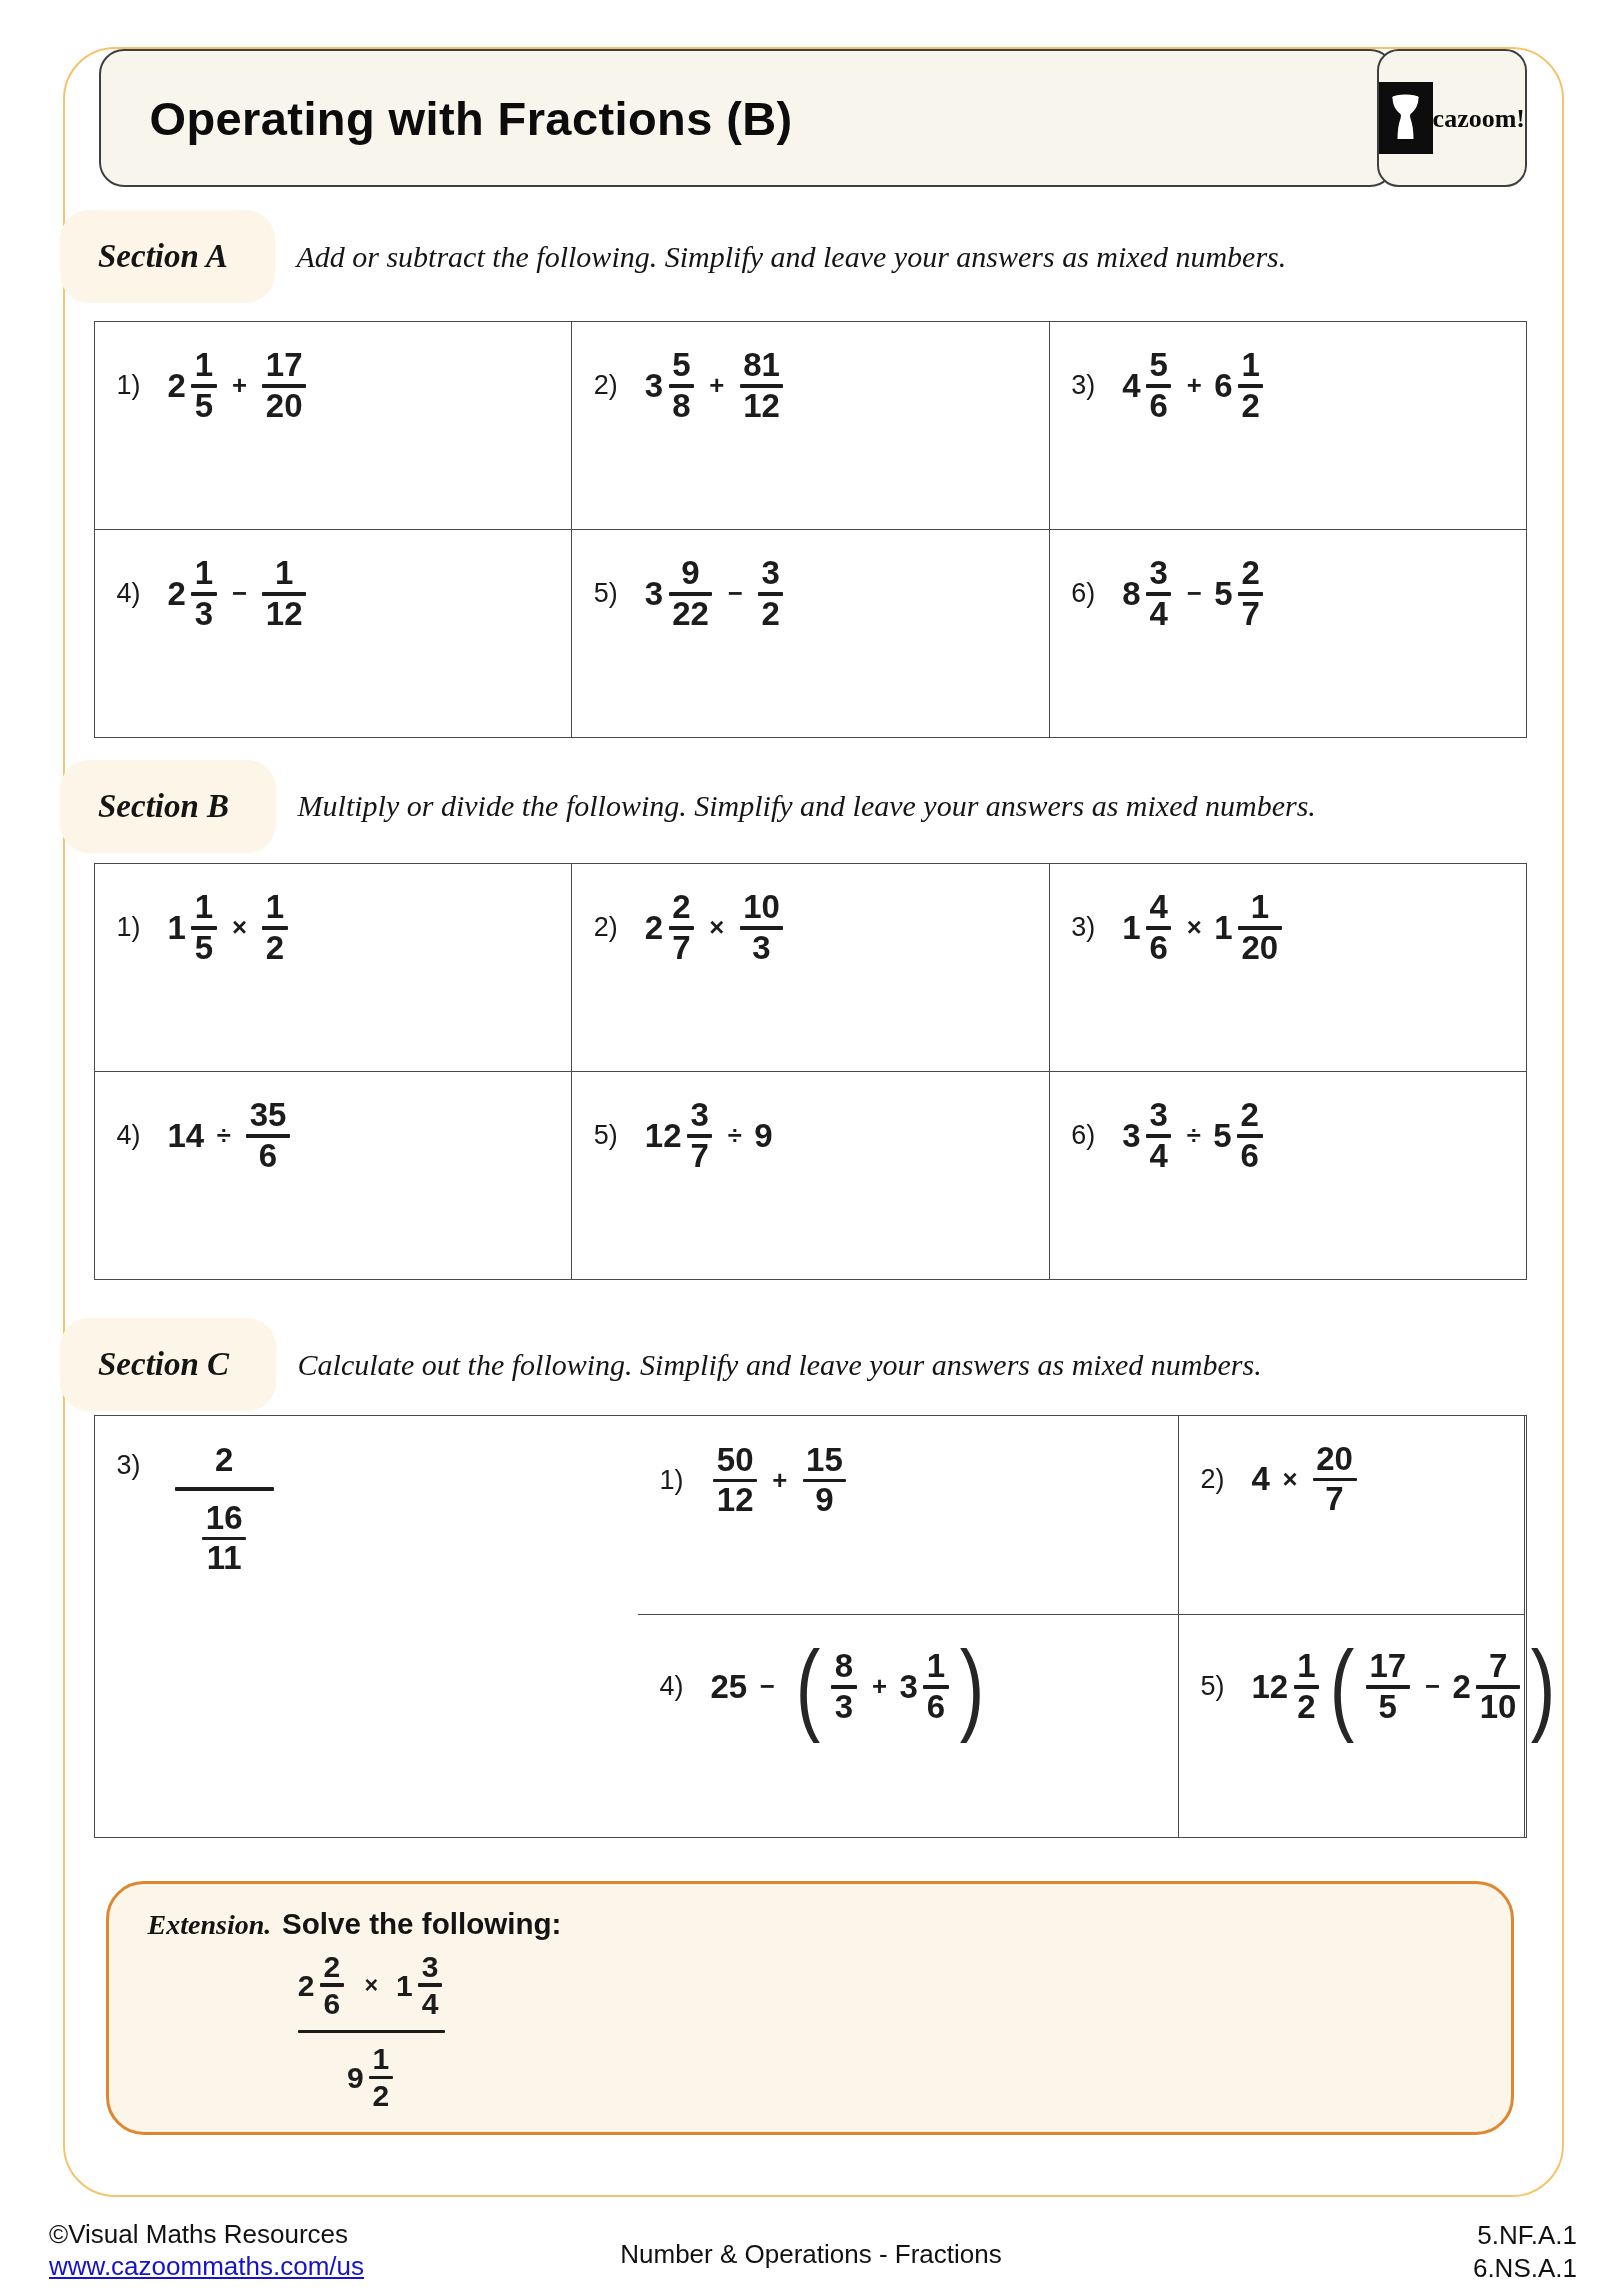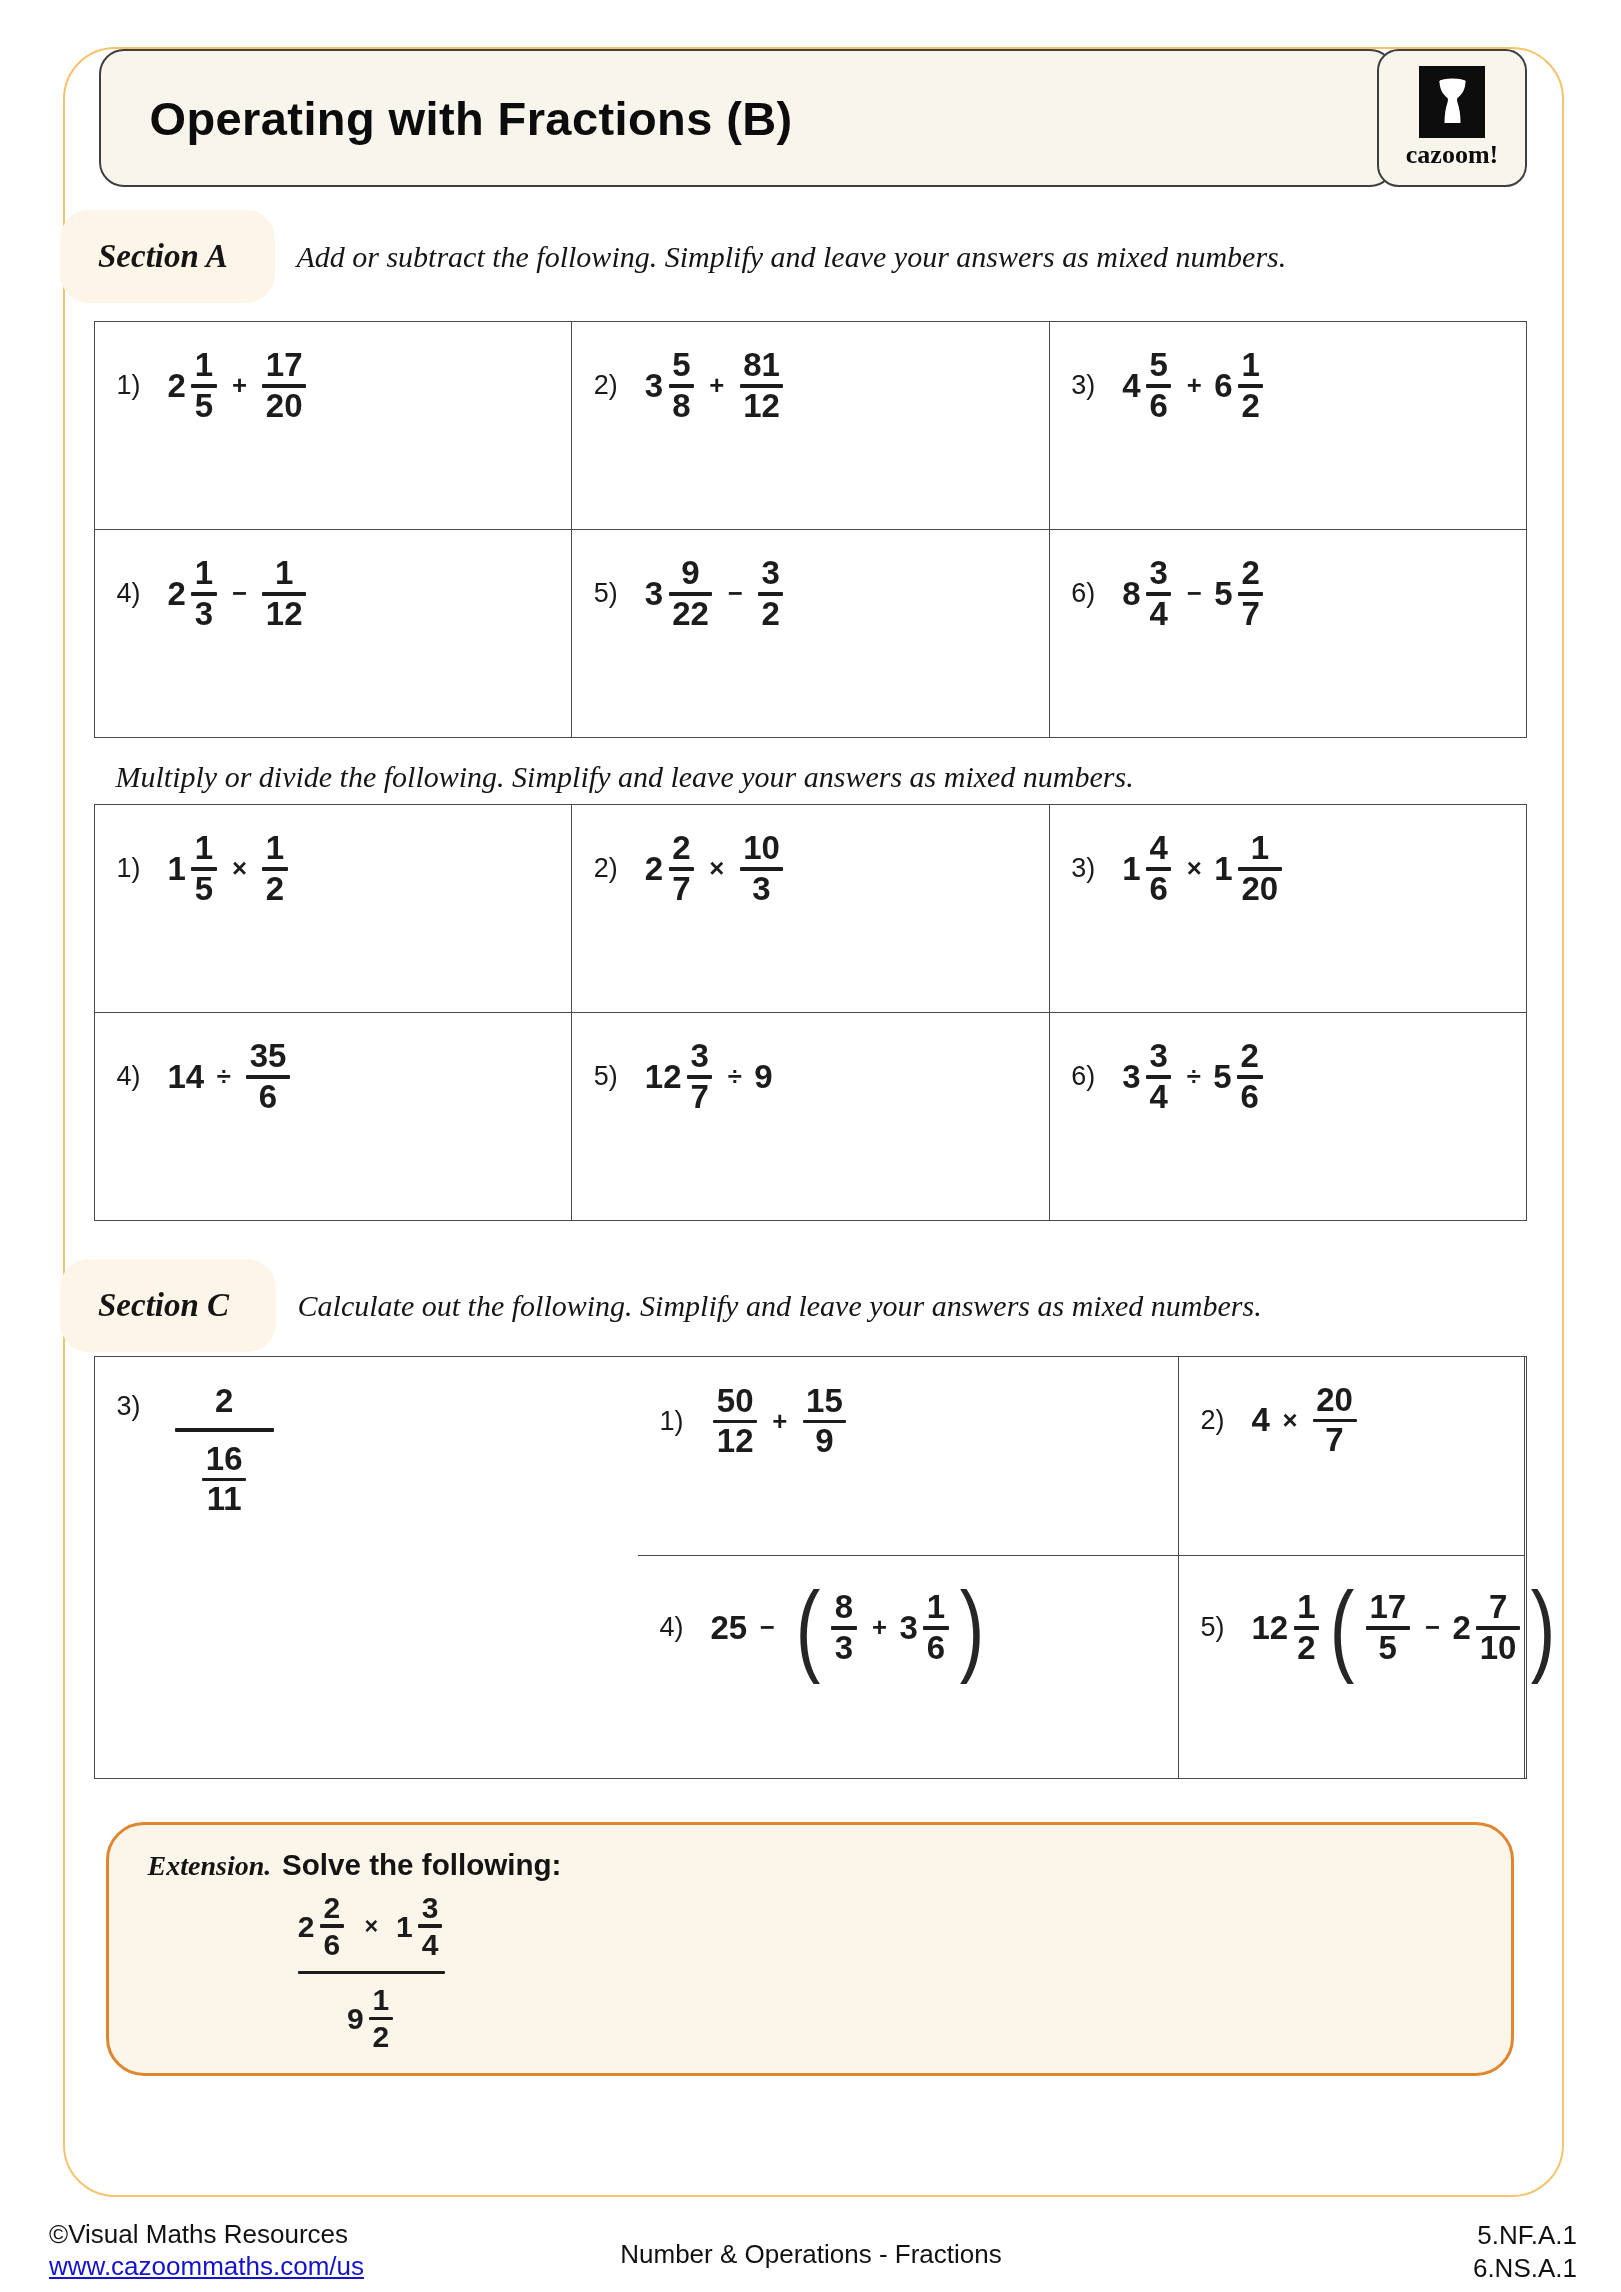--- a/index.html
+++ b/index.html
@@ -17,21 +17,21 @@
 
   
   .title-bar { display:flex; height:138px; margin-left:4.5px; }
   .title-box {
     flex:1; border:2.7px solid #3f3f3f; border-radius:25px; background:#f7f5ec;
     display:flex; align-items:center; padding-left:49px; box-sizing:border-box;
   }
   .title { font-size:47px; font-weight:bold; margin:0; letter-spacing:0.4px; color:#0c0c0c; }
   .logo-box {
     width:150px; border:2.7px solid #3f3f3f; border-radius:21.5px; background:#f7f5ec;
-    margin-left:-18px; display:flex; flex-direction:column; align-items:center;
+    margin-left:-18px; display:flex; flex-direction:row; align-items:center;
     justify-content:center; box-sizing:border-box; position:relative; z-index:2;
   }
   .logo-mark { width:66px; height:72px; background:#0d0d0d; display:flex; align-items:center; justify-content:center; }
   .logo-word { font-family:"Liberation Serif", serif; font-weight:bold; font-size:26px; margin-top:2.7px; color:#0d0d0d; }
 
   
   .section-head { display:flex; align-items:center; }
   .sh-a { margin-top:23px; }
   .sh-b { margin-top:21.5px; }
   .sh-c { margin-top:38px; }
@@ -269,20 +269,21 @@
                     </span>
                   </span>
                 </span></span>
             </div>
           </td>
     </tr>
   </tbody>
     </table>
 
   <div class="section-head sh-b">
+    <span class="section-label">Section B</span>
     <span class="section-instruction">Multiply or divide the following. Simplify and leave your answers as mixed numbers.</span>
   </div>
   <table class="ptable tb">
     <tbody>
         <tr>
       <td>
             <div class="prow">
         <span class="pnum">1)</span>
         <span class="mexpr"><span class="mrow">
                   <span class="mmixed">

